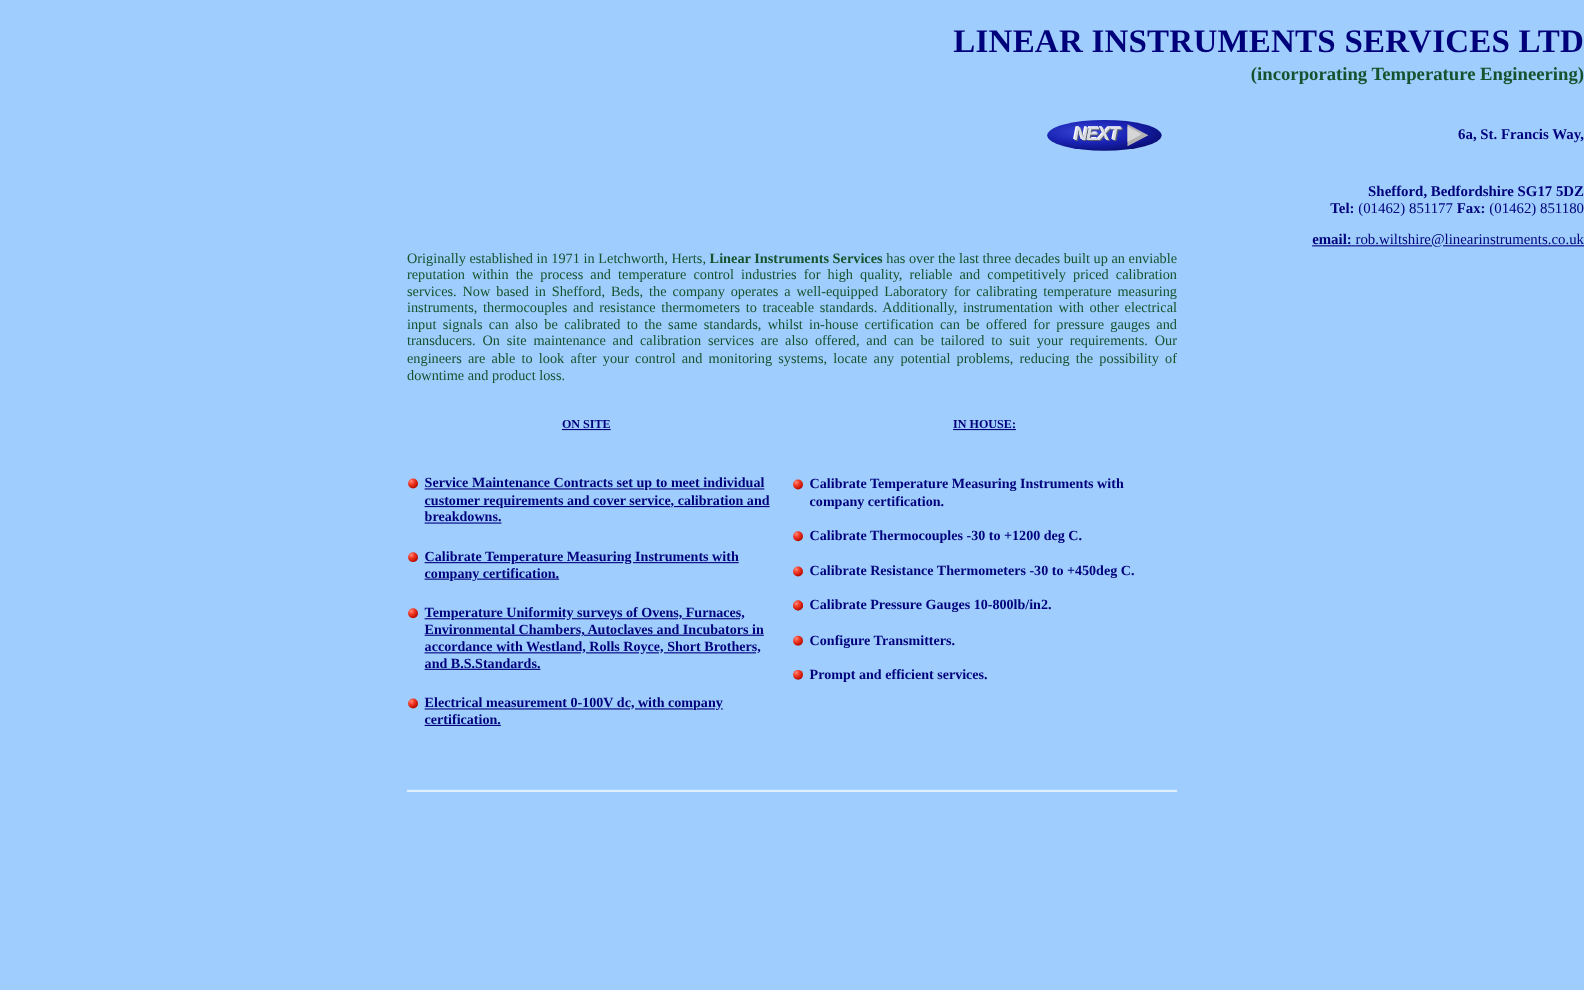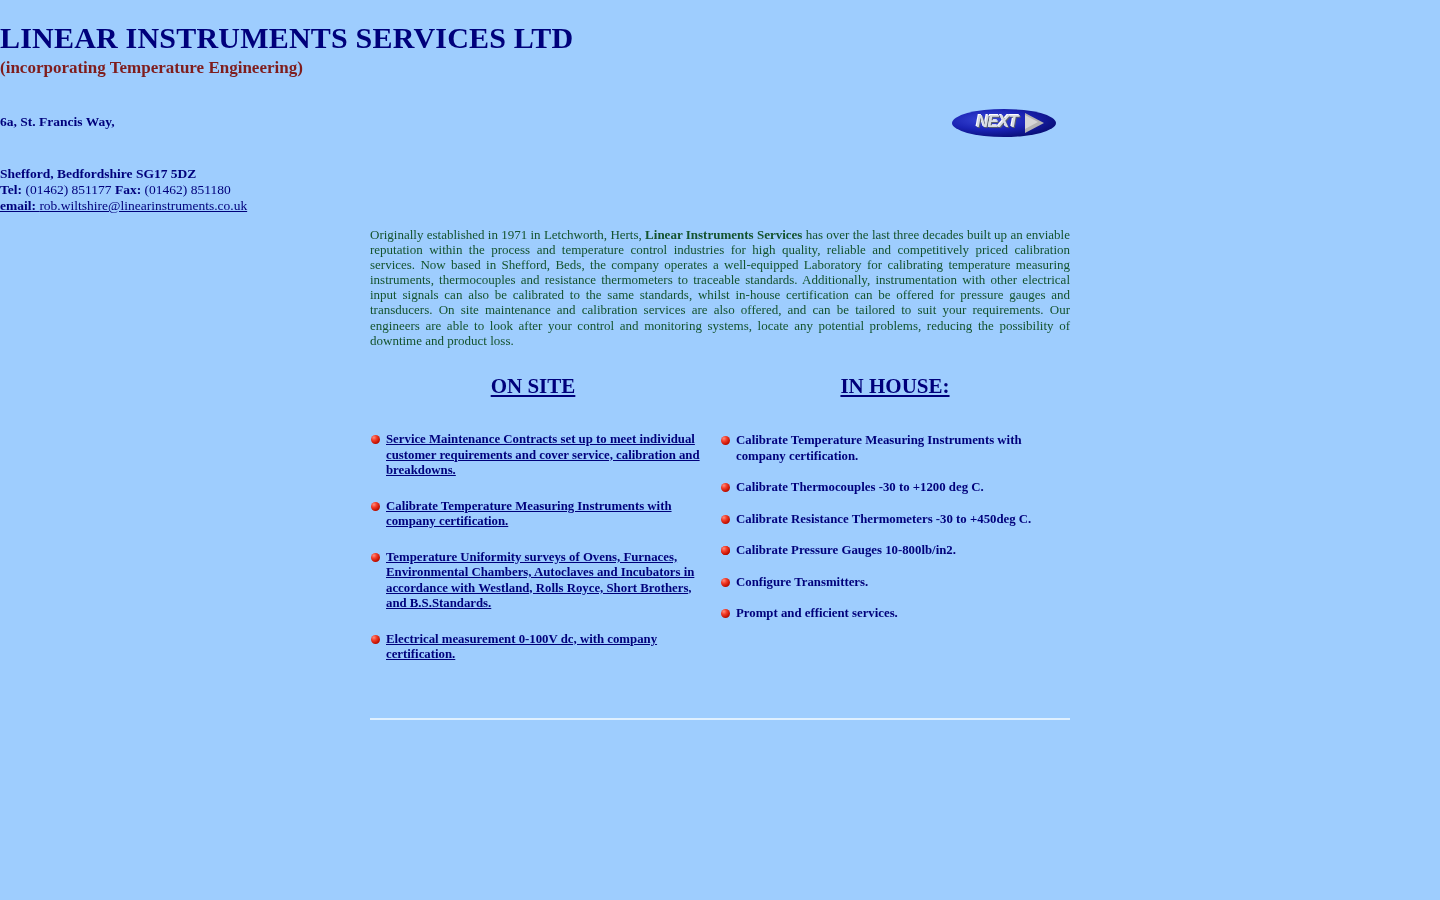--- a/index.html
+++ b/index.html
@@ -13,36 +13,36 @@
     background: #9ecdfe;
     font-family: "Liberation Serif", "DejaVu Serif", serif;
     color: #00007b;
     overflow: hidden;
     position: relative;
   }
 
   
   .header {
     padding-top: 22px;
-    text-align: left;
+    text-align: right;
     position: relative;
   }
   .company-title {
     font-size: 30px;
     font-weight: bold;
     letter-spacing: 0.2px;
     line-height: 1.06;
     margin: 0;
     color: #00007b;
   }
   .subtitle {
     font-size: 17px;
     font-weight: bold;
     margin: 4px 0 0 0;
-    color: #7f1d1d;
+    color: #14532d;
   }
   .address-block {
     margin-top: 22px;
     font-size: 13.5px;
     line-height: 1.18;
     color: #00007b;
   }
   .address-line {
     font-weight: bold;
     display: block;
@@ -50,21 +50,21 @@
   }
   .contact-line {
     display: block;
     font-weight: normal;
   }
   .contact-line .lbl {
     font-weight: bold;
   }
   .email-line {
     display: block;
-    margin-top: 0px;
+    margin-top: 12px;
   }
   .email-link {
     color: #00007b;
     text-decoration: underline;
     font-weight: bold;
     font-size: 13.5px;
   }
   .email-link .addr {
     font-weight: normal;
   }
@@ -151,21 +151,21 @@
     width: 700px;
   }
   .col {
     position: absolute;
     top: 0;
   }
   .col-onsite { left: 0px; width: 330px; }
   .col-inhouse { left: 350px; width: 350px; }
 
   .col-heading {
-    font-size: 21px;
+    font-size: 11px;
     font-weight: bold;
     text-decoration: underline;
     text-align: center;
     color: #00007b;
     margin: 0 0 0 0;
     line-height: 20px;
   }
   .col-onsite .col-heading { padding-right: 4px; }
 
   .bullet-list {

